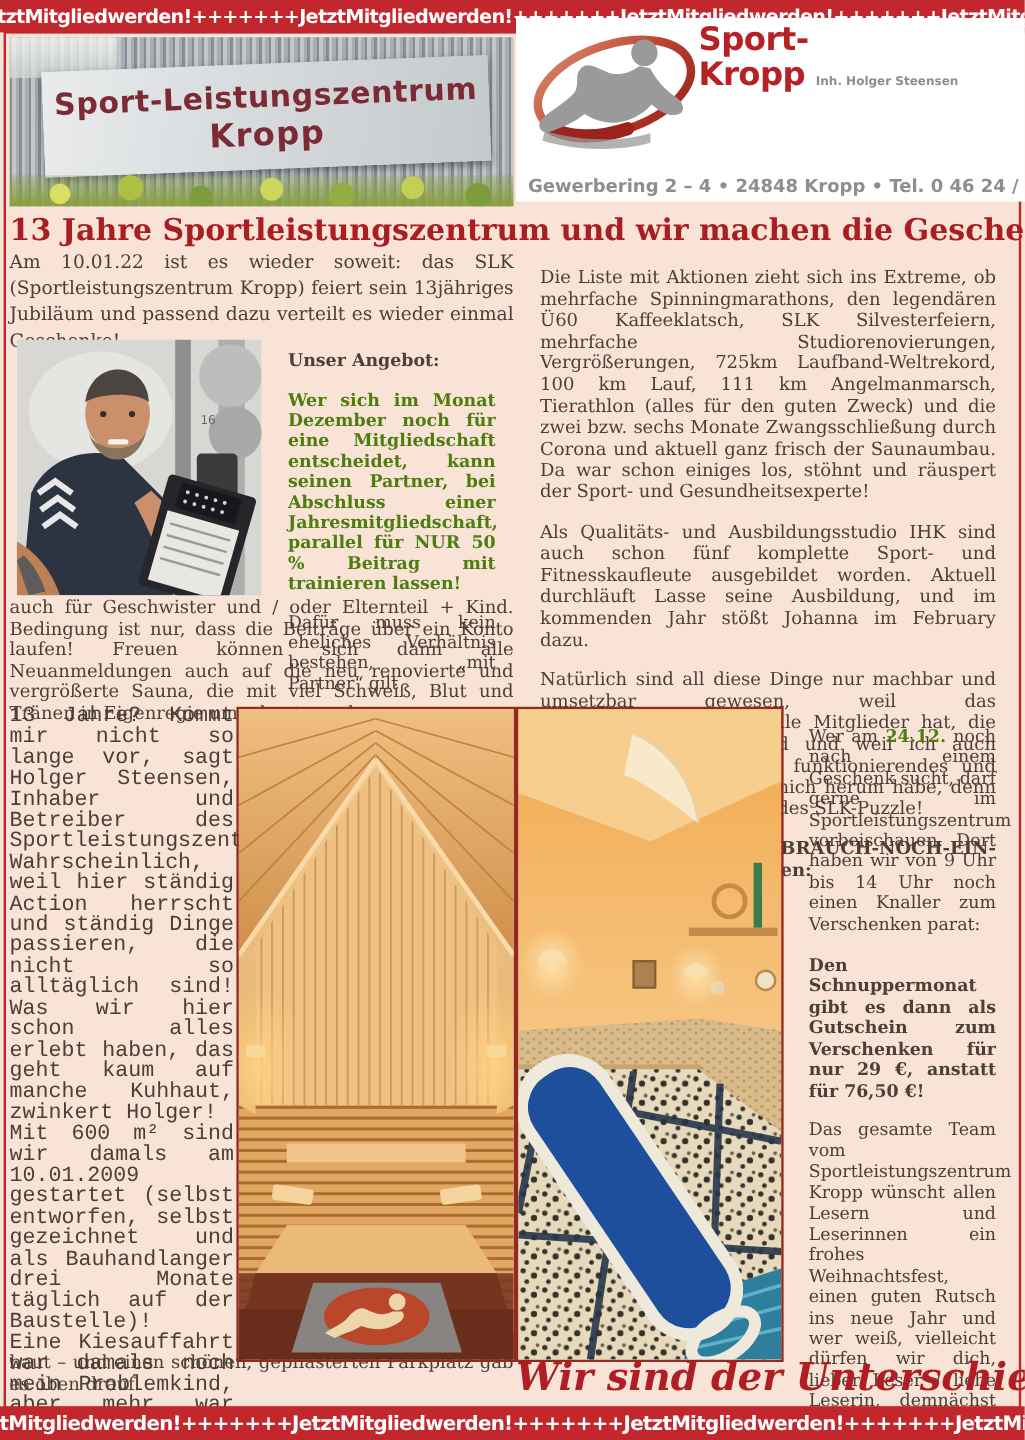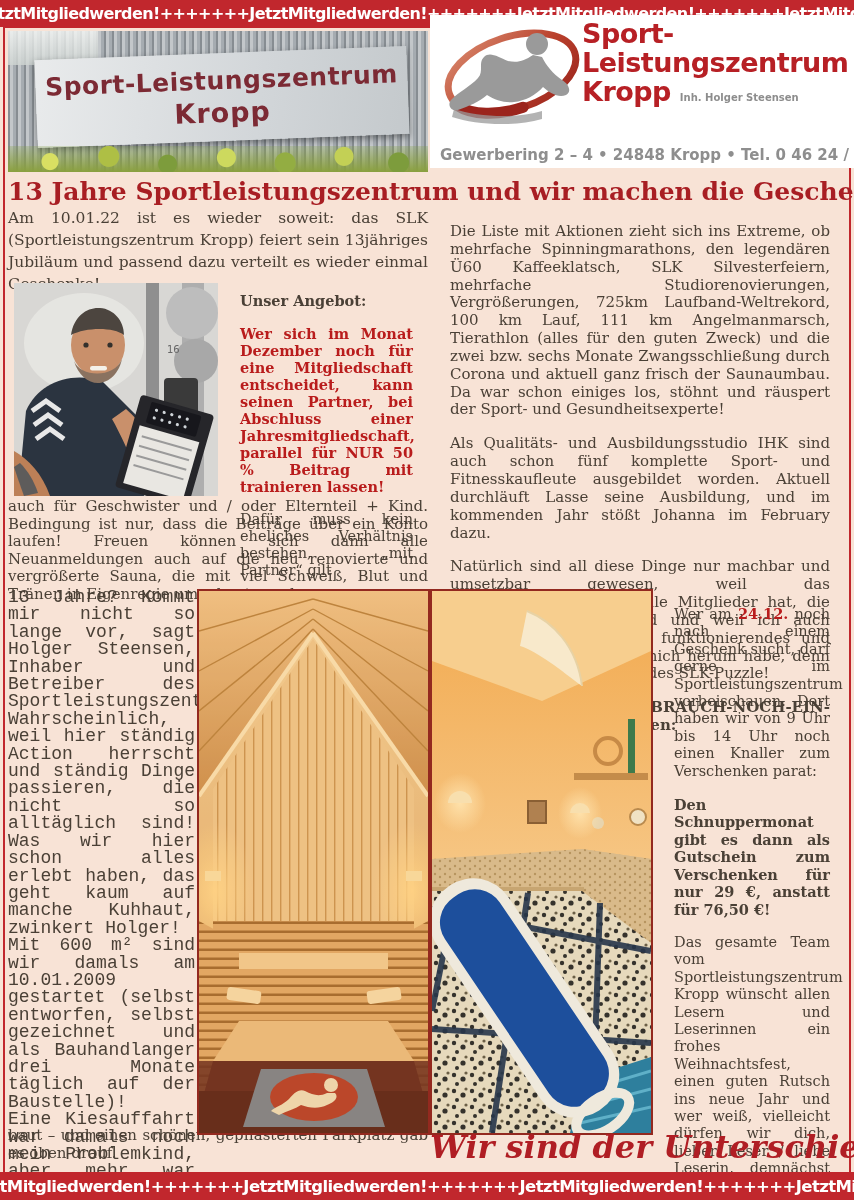--- a/index.html
+++ b/index.html
@@ -44,21 +44,21 @@
   .brand-owner{font-size:10px;color:#8d8d8d;letter-spacing:0;font-weight:bold;}
   .brand-address{position:absolute;left:10px;bottom:4px;width:402px;text-align:center;
     font-family:"DejaVu Sans", sans-serif;font-weight:bold;font-size:15px;color:#8e8e8e;white-space:nowrap;}
   
   .headline{left:8px;top:177px;width:838px;text-align:center;white-space:nowrap;
     font-weight:bold;font-size:25px;color:#a81e23;}
   
   .txt{color:#4a4036;text-align:justify;}
   .txt p{margin:16px;}
   .bold{font-weight:bold;}
-  .red{color:#b91c1c;font-weight:bold;}
+  .red{color:#4d7c0f;font-weight:bold;}
   .intro{left:8px;top:207px;width:420px;font-size:15.5px;line-height:22px;}
   .offer-photo{left:14px;top:283px;width:204px;height:213px;}
   .offer-text{left:224px;top:276px;width:205px;font-size:14.5px;line-height:17px;}
   .left-wide{left:8px;top:498px;width:420px;font-size:15px;line-height:17.6px;}
   .left-narrow{left:8px;top:589px;width:187px;font-size:18px;line-height:17.4px;white-space:pre-line;font-family:Liberation Mono, monospace;}
   .left-bottom{left:8px;top:1127px;width:420px;font-size:15px;line-height:17.6px;}
   .right-text{left:434px;top:207px;width:412px;font-size:15px;line-height:17.85px;}
   .right-narrow{left:658px;top:589px;width:188px;font-size:14.5px;line-height:17.4px;}
   
   .photo{border:2px solid #93291f;overflow:hidden;}
@@ -100,21 +100,20 @@
       <circle cx="99" cy="27" r="11"></circle>
       <path d="M95,38 C86,44 80,46 70,44 C60,40 52,34 46,40 C40,46 46,54 40,61
                C32,70 20,75 13,83 C9,88 13,95 20,93 C31,89 41,85 49,78
                C57,83 66,86 76,85 C87,84 98,78 105,70 C112,76 120,81 128,78
                C134,75 131,67 124,63 C115,57 108,48 104,40 Z"></path>
       <path d="M16,92 C40,100 78,102 104,94 L104,102 C76,110 38,108 14,100 Z" opacity="0.75"></path>
     </g>
   </svg>
   <div class="brand-text">
     <div>Sport-</div>
-    <div>Leistungszentrum</div>
     <div><span>Kropp</span>
       <span class="brand-owner">Inh. Holger Steensen</span></div>
   </div>
   <div class="brand-address">Gewerbering 2 – 4 • 24848 Kropp • Tel. 0 46 24 / 4 50 64 44</div>
 </div>
 
 <div class="abs headline">13 Jahre Sportleistungszentrum und wir machen die Geschenke!</div>
 
 <div class="abs txt intro">Am 10.01.22 ist es wieder soweit: das SLK (Sportleistungszentrum Kropp) feiert sein 13jähriges Jubiläum und passend dazu verteilt es wieder einmal Geschenke!</div>
 

